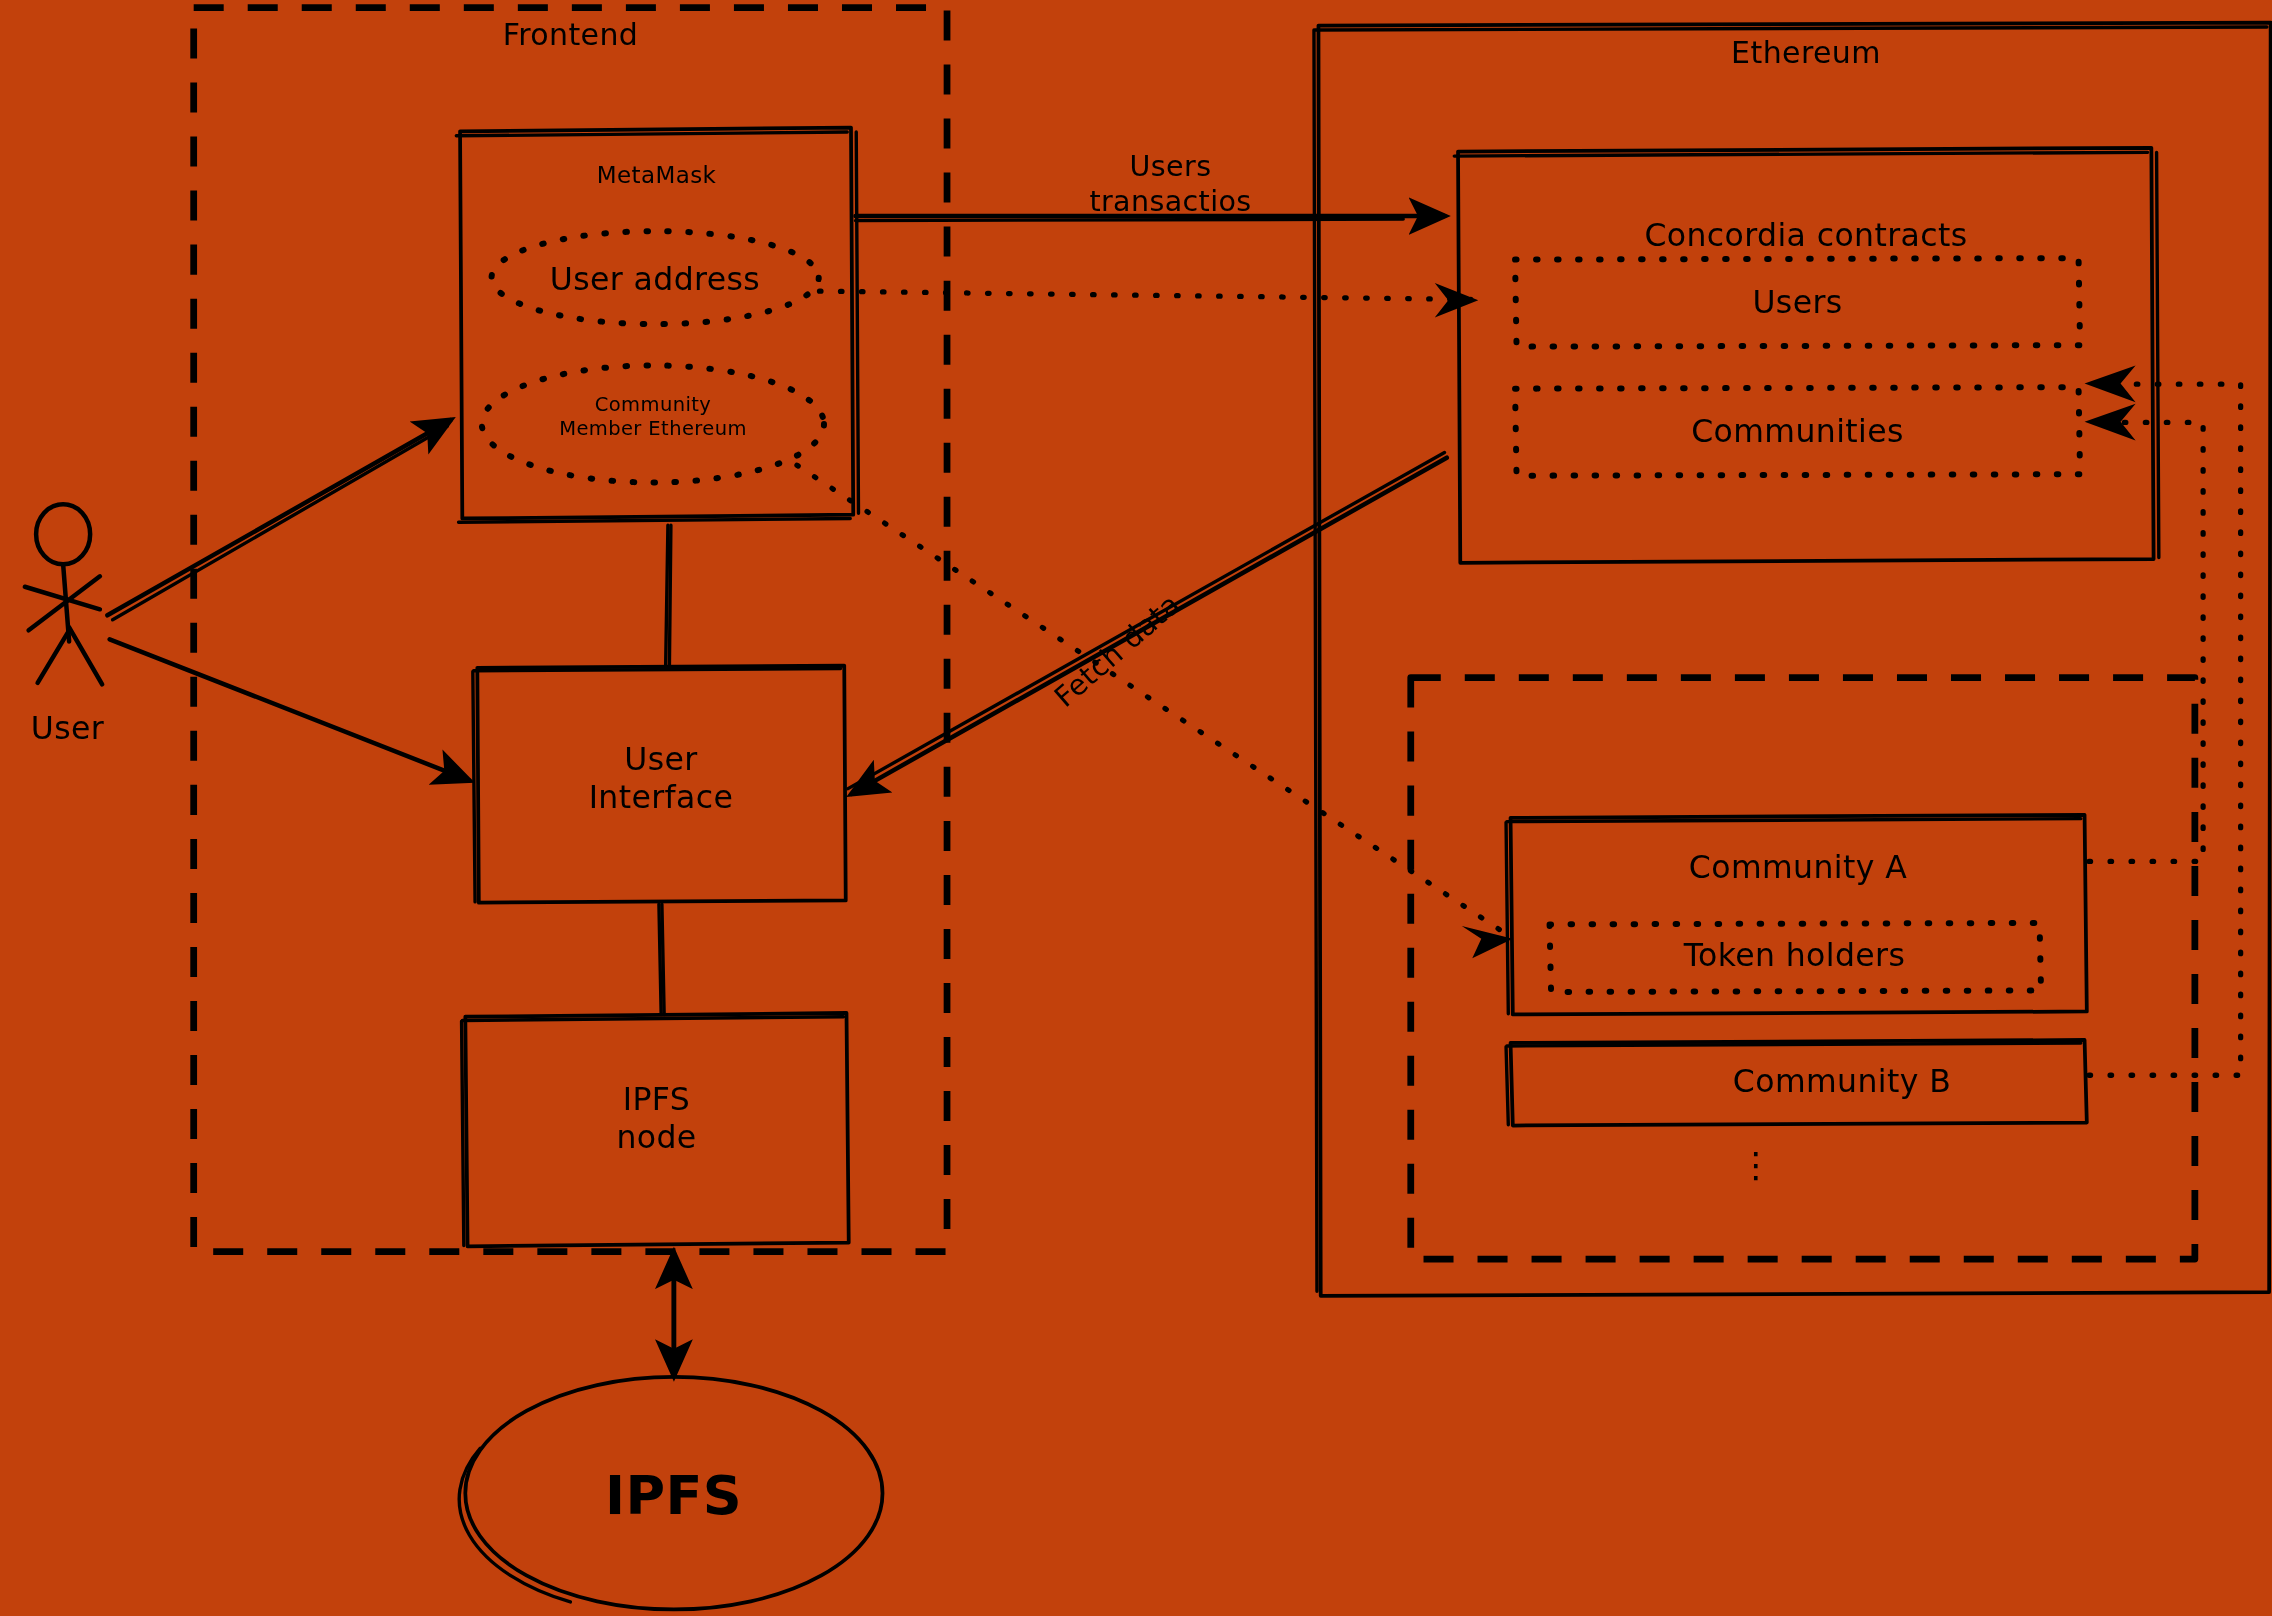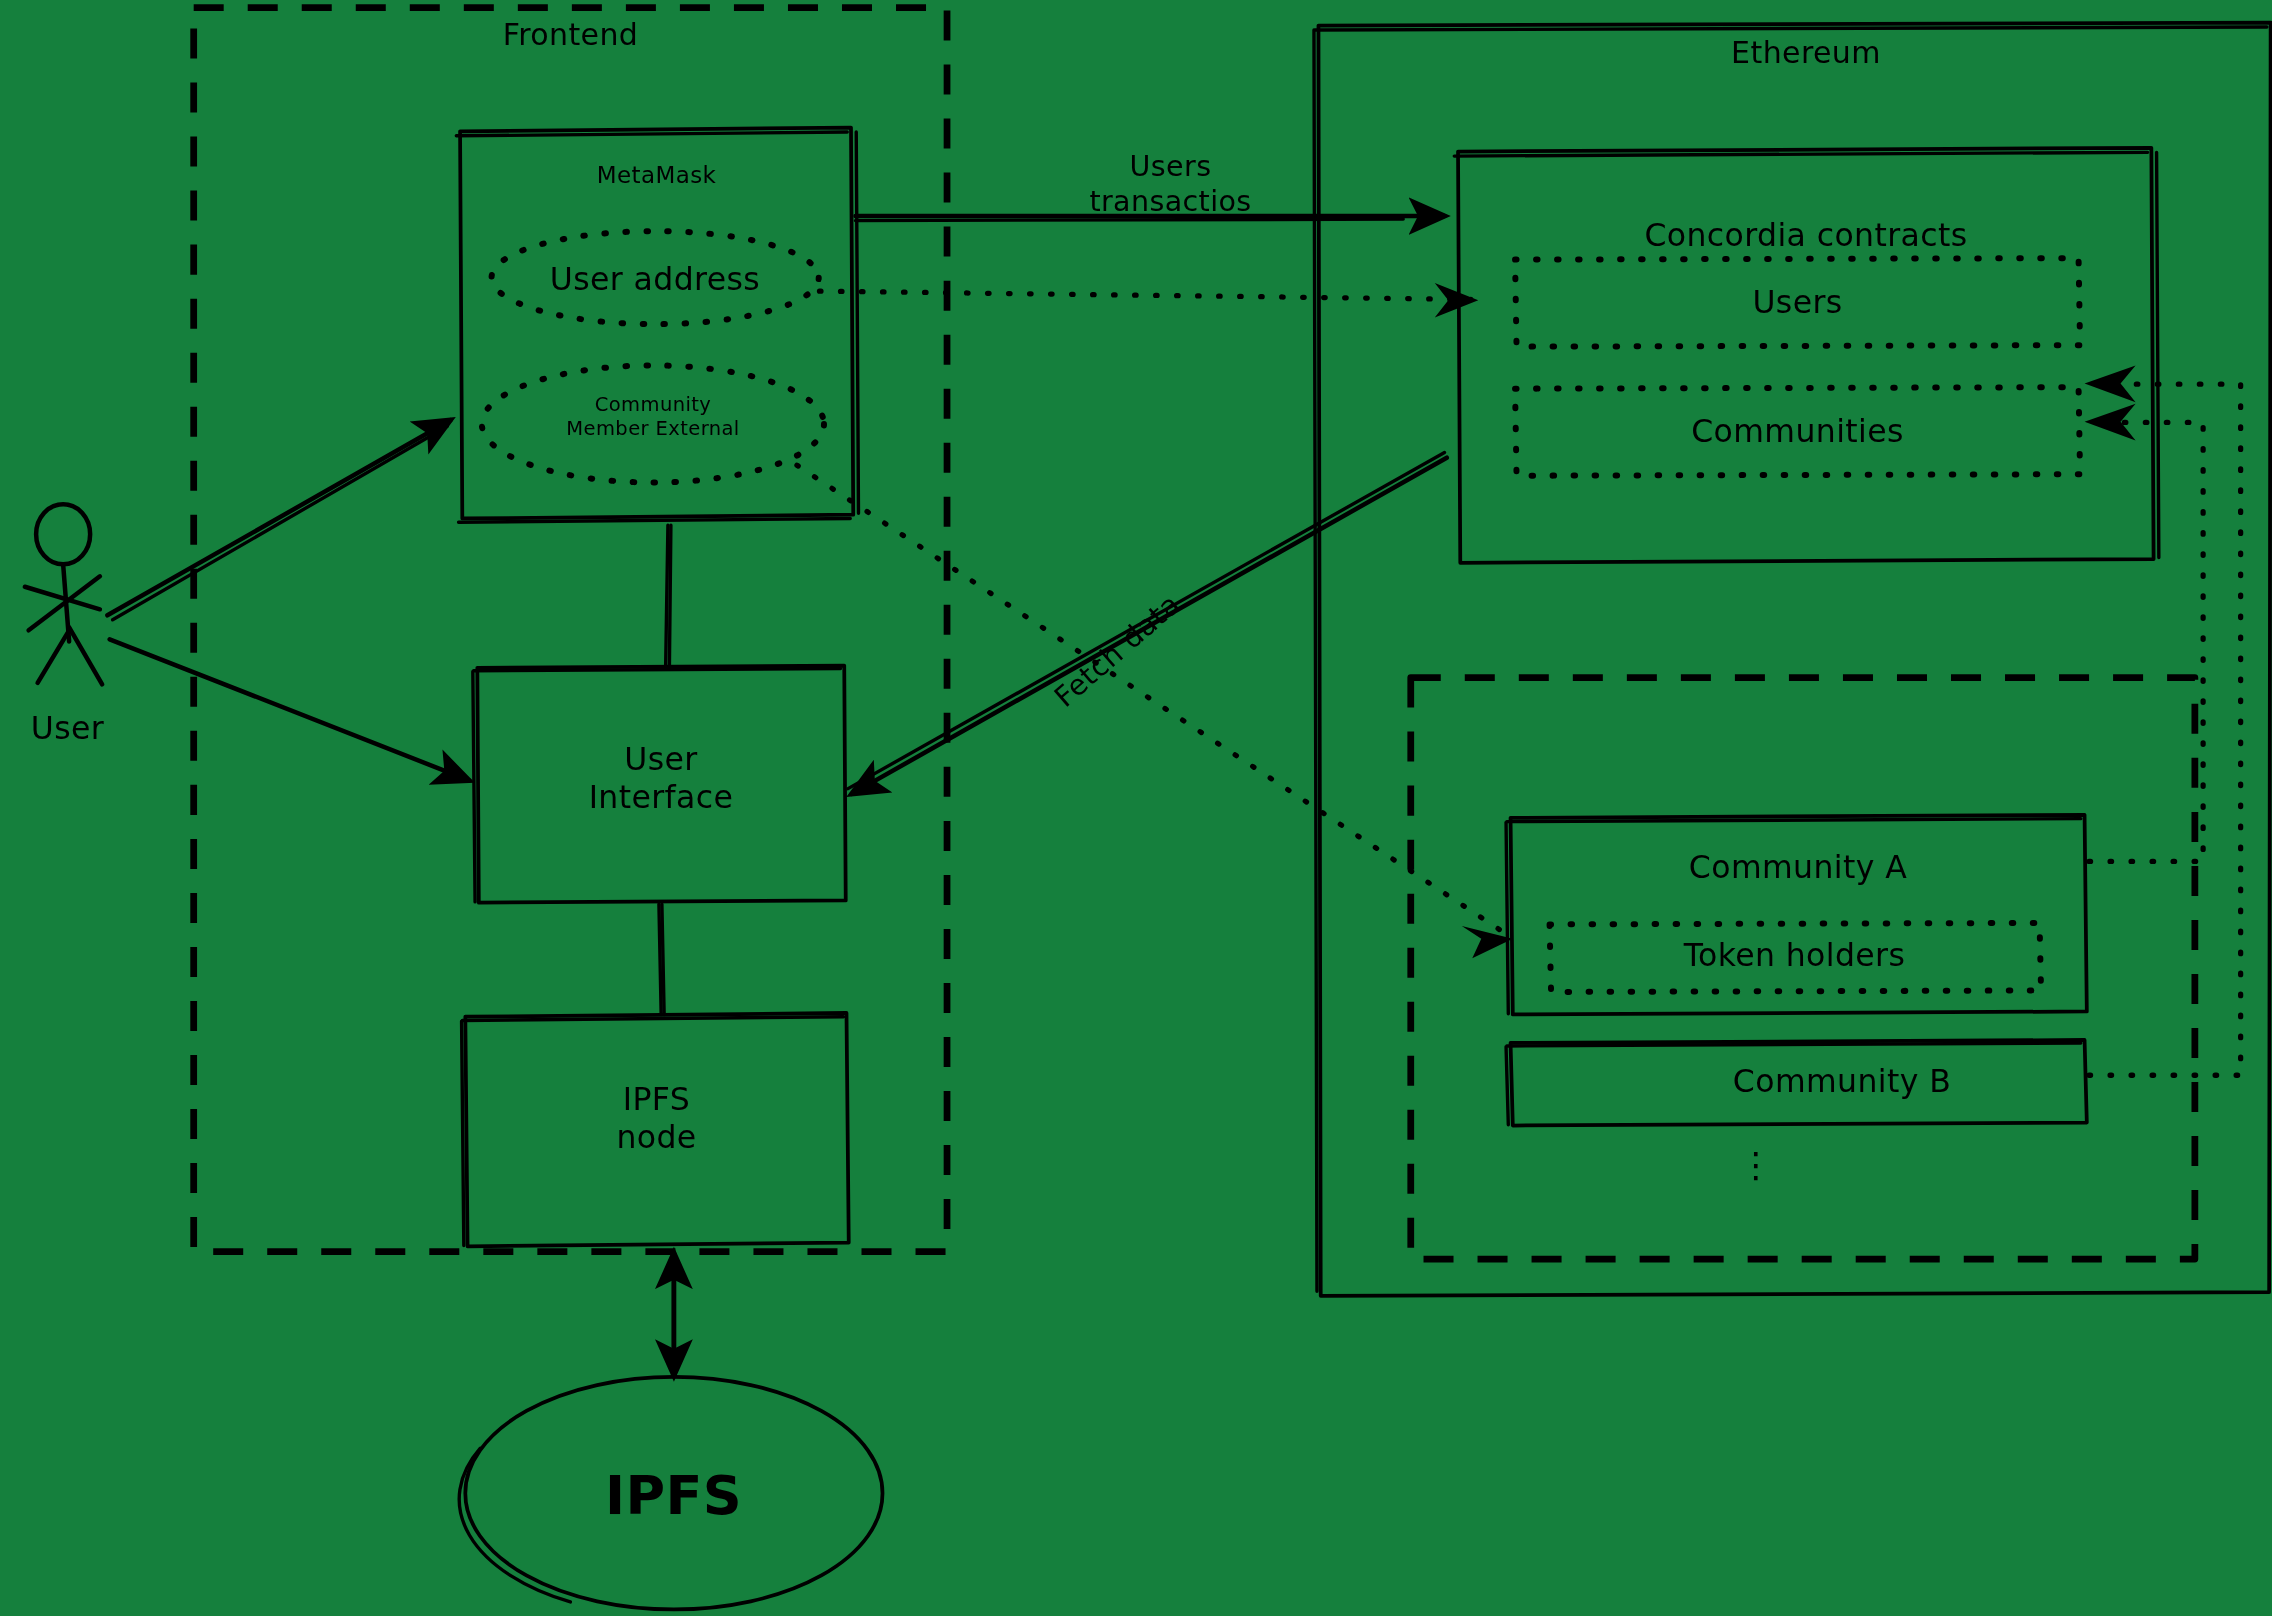--- a/index.html
+++ b/index.html
@@ -4,21 +4,21 @@
 <style>
   html, body {
     margin: 0;
     padding: 0;
     background: #ffffff;
   }
   #diagram-root {
     position: relative;
     width: 2273px;
     height: 1617px;
-    background: #15803d;
+    background: #c2410c;
     font-family: "DejaVu Sans", sans-serif;
     overflow: hidden;
   }
   svg#canvas {
     position: absolute;
     inset: 0;
     width: 2273px;
     height: 1617px;
     display: block;
   }
@@ -227,21 +227,21 @@
 
   <div class="lbl t-group" style="left:194px; top:16.5px; width:753px;">Frontend</div>
 
   <div class="lbl t-group" style="left:1320px; top:35px; width:948px;margin-left:12px;">Ethereum</div>
 
   <div class="lbl t-boxbig" style="left:460px; top:161px; width:393px;">MetaMask</div>
 
   <div class="lbl t-box" style="left:490px; top:260px; width:330px;">User address</div>
 
   <div class="lbl t-small" style="left:482px; top:393px; width:342px;">Community
-Member External</div>
+Member Ethereum</div>
 
   <div class="lbl t-box" style="left:477px; top:740px; width:368px;">User
 Interface</div>
 
   <div class="lbl t-box" style="left:465px; top:1080px; width:383px;">IPFS
 node</div>
 
   <div class="lbl t-ipfs" style="left:465px; top:1463px; width:417px;">IPFS</div>
 
   <div class="lbl t-user" style="left:0px; top:709px; width:135px;">User</div>

